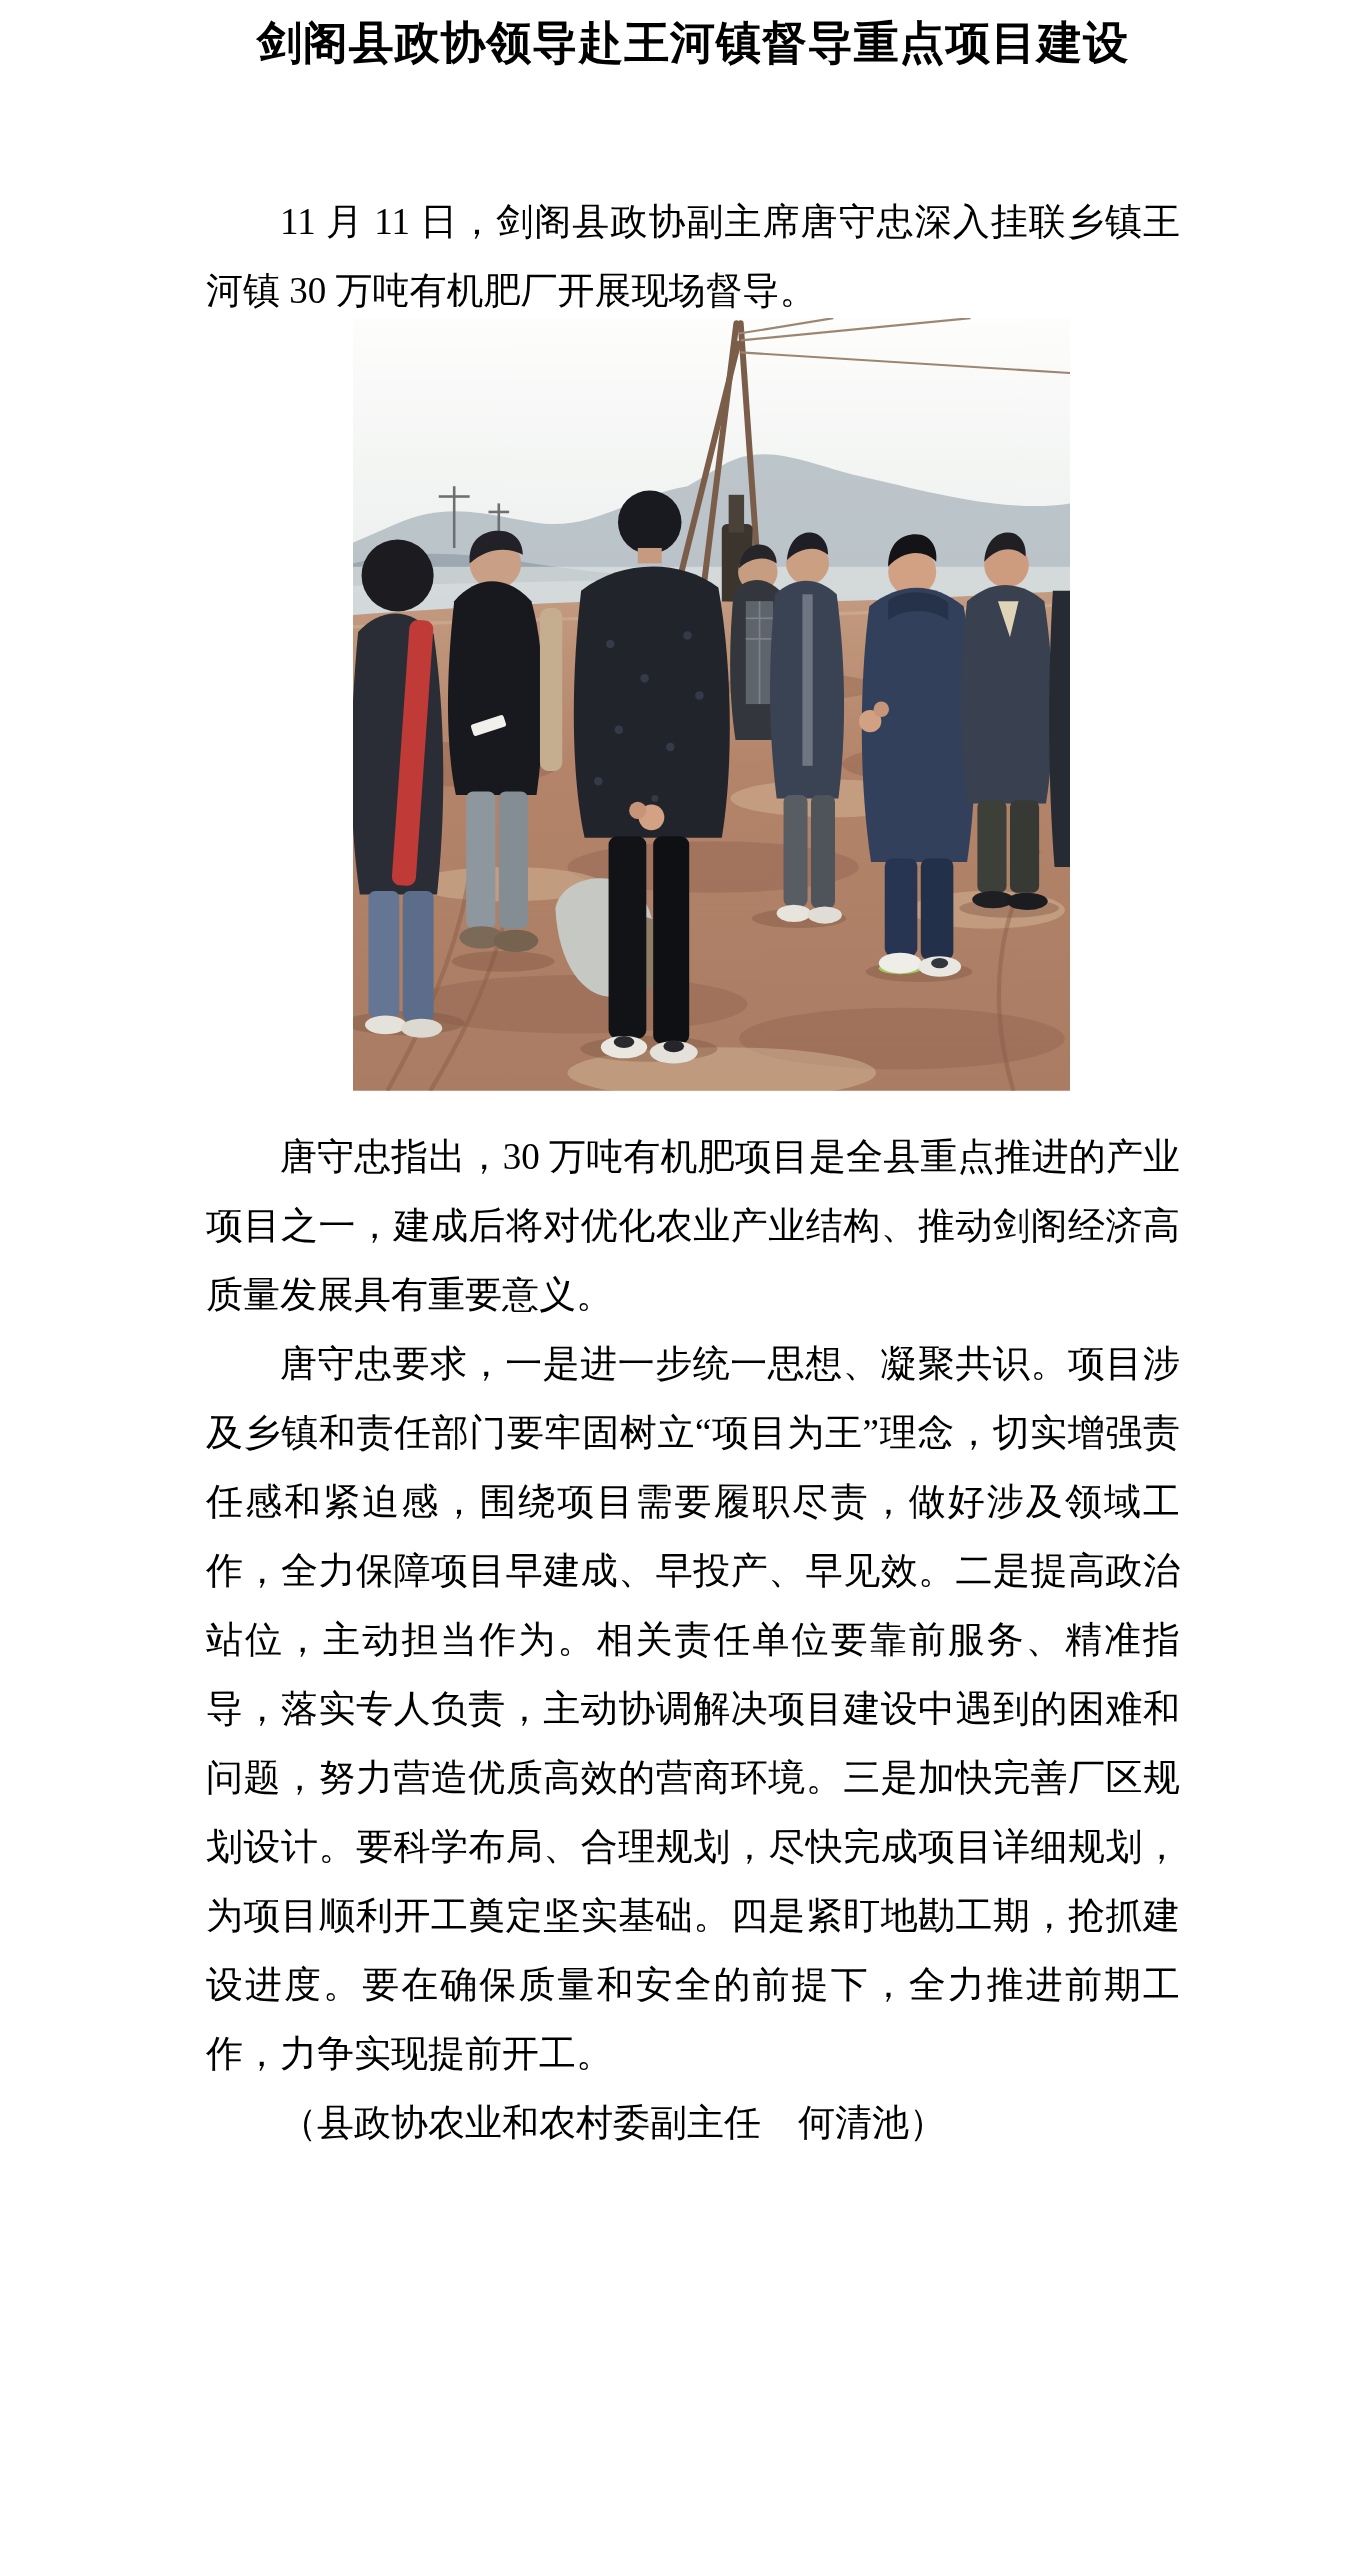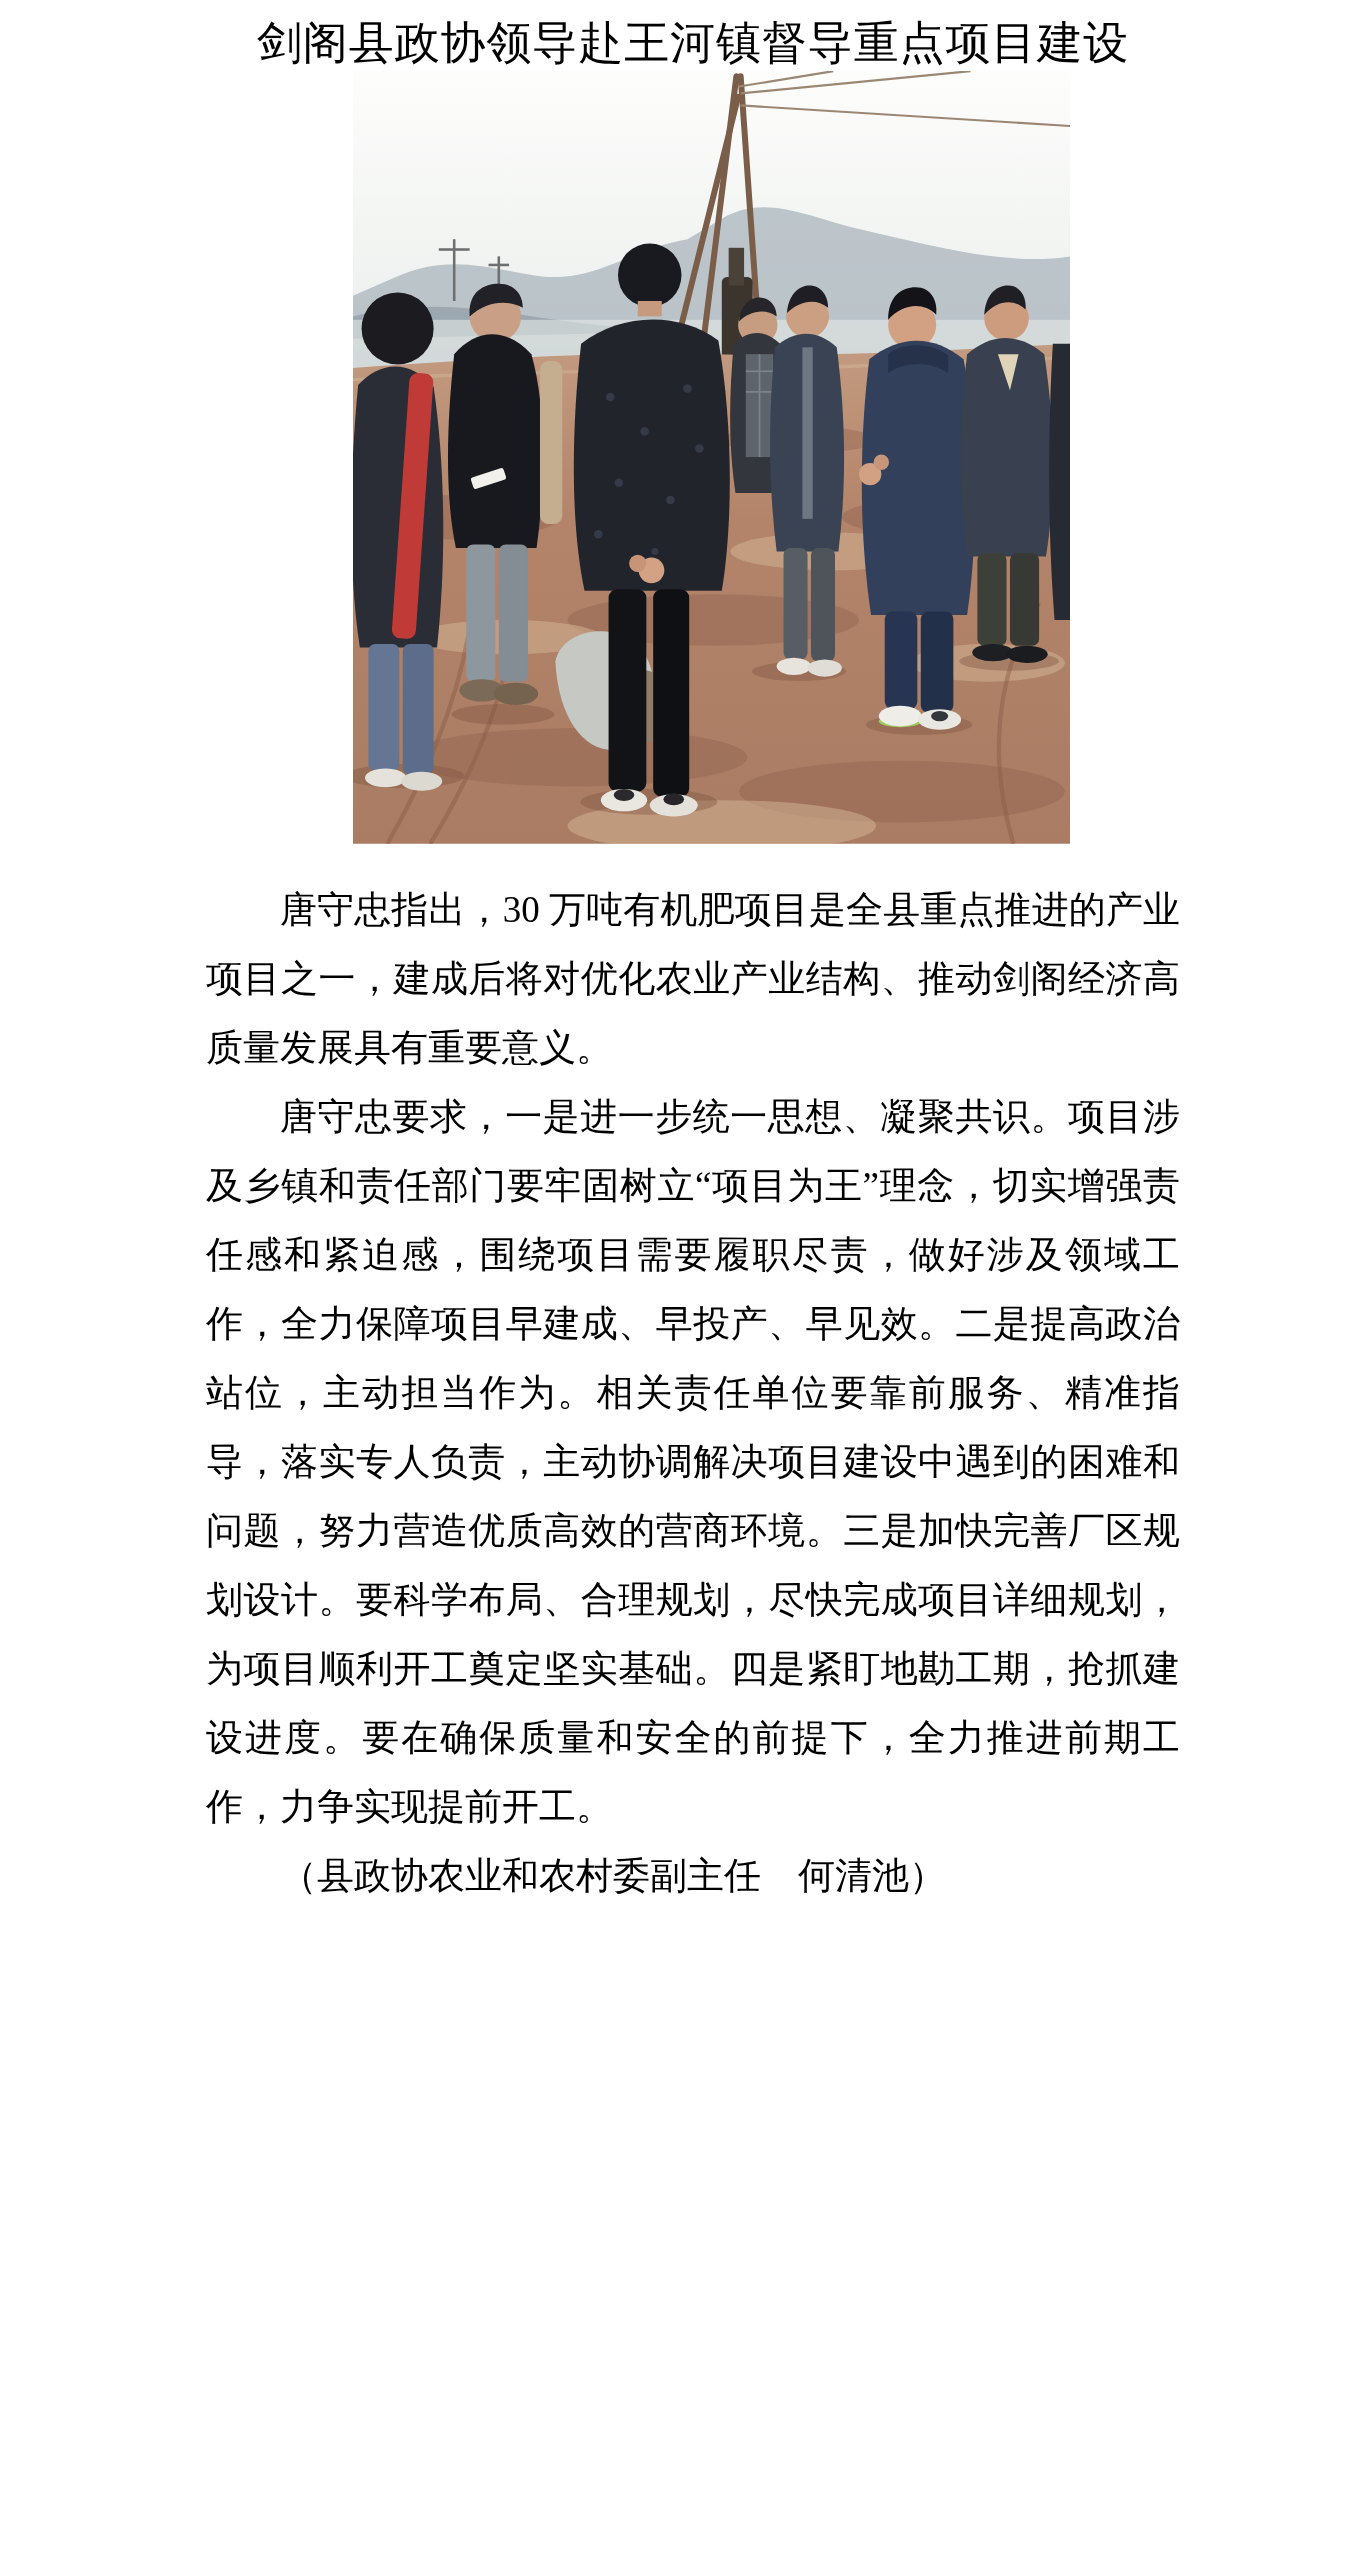--- a/index.html
+++ b/index.html
@@ -12,21 +12,21 @@
     color: #000;
   }
   .content {
     padding-left: 206px;
     padding-right: 181px; 
   }
   .title {
     margin: 8.6px 0 0 0;
     font-size: 45px;
     line-height: 69px;
-    font-weight: 400;
+    font-weight: 700;
     text-align: center;
     letter-spacing: 0.9px;
   }
   p.body-para {
     margin: 0;
     font-size: 37px;
     line-height: 69px;
     text-align: justify;
     text-indent: 2em;
     word-break: break-all;
@@ -42,20 +42,21 @@
   }
   figure.photo-wrap svg { display: block; }
 </style>
 </head>
 <body>
 
 <main class="content">
 
   <h1 class="title"><span>剑阁县政协领导赴王河镇督导重点项目建设</span></h1>
 
+  <p class="body-para" id="p1">11 月 11 日，剑阁县政协副主席唐守忠深入挂联乡镇王河镇 30 万吨有机肥厂开展现场督导。</p>
 
   <figure class="photo-wrap">
     <svg viewBox="0 0 836 901" width="717" height="773" role="img">
       <defs>
         <linearGradient id="skyG" x1="0" y1="0" x2="0" y2="1">
           <stop offset="0" stop-color="#fdfdfc"></stop>
           <stop offset="0.7" stop-color="#eef1ef"></stop>
           <stop offset="1" stop-color="#e2e8e6"></stop>
         </linearGradient>
         <linearGradient id="groundG" x1="0" y1="0" x2="0" y2="1">

